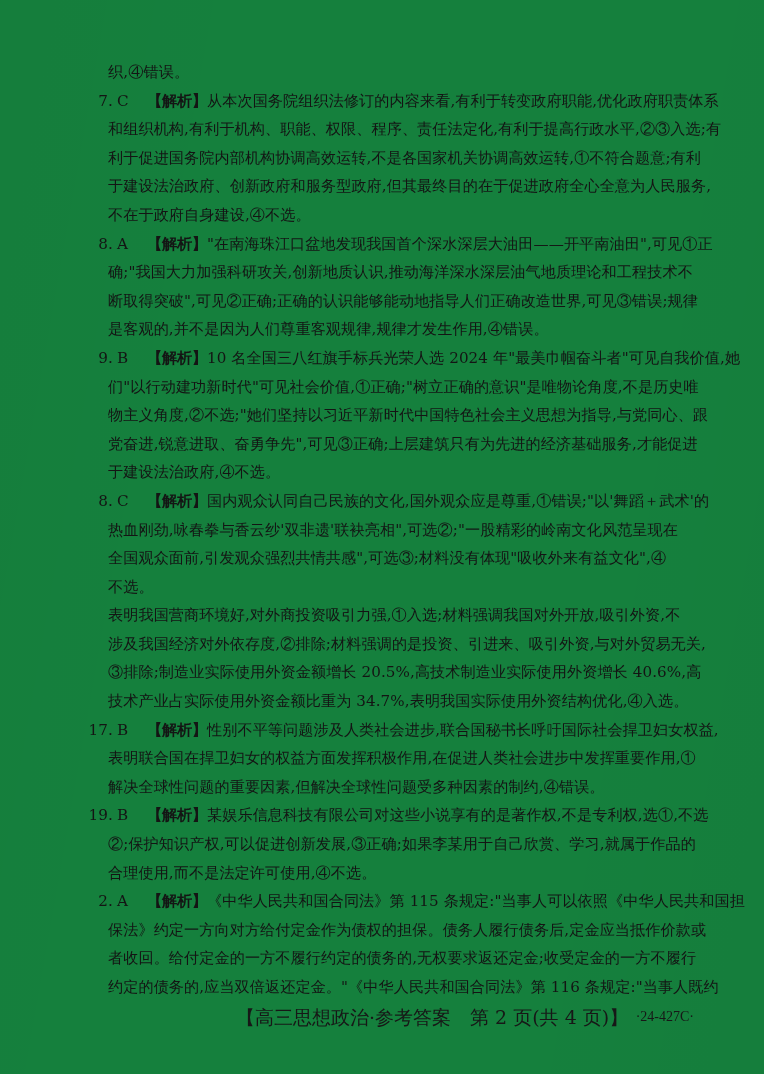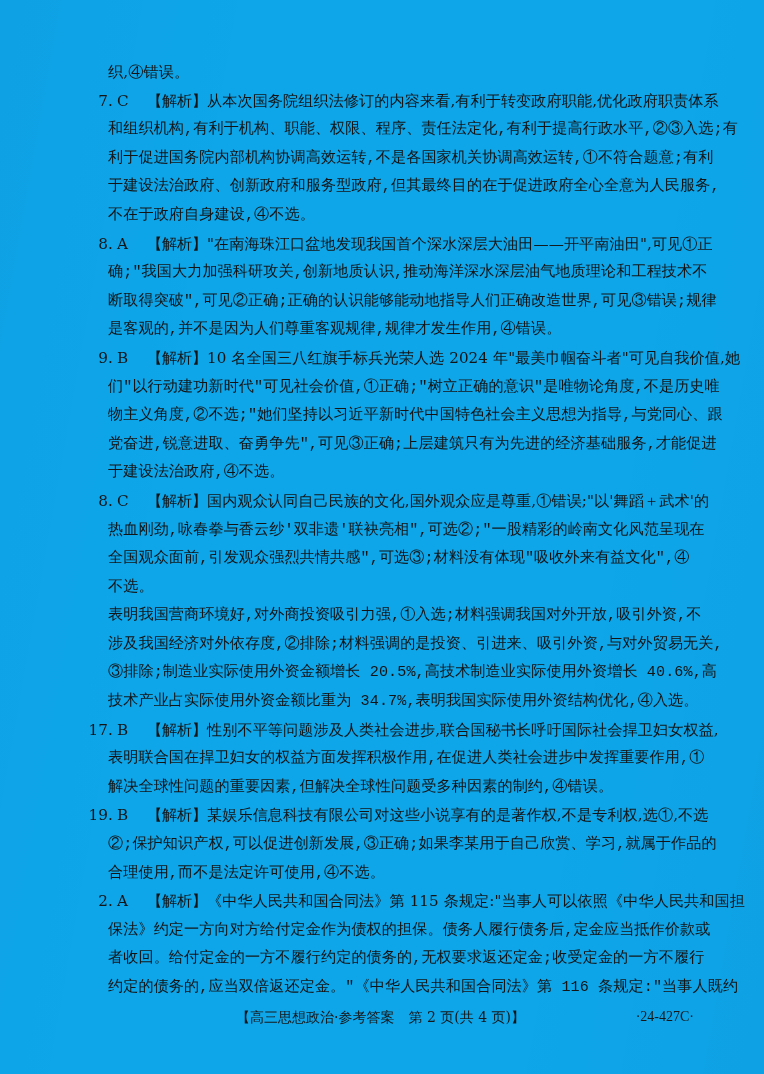--- a/index.html
+++ b/index.html
@@ -14,21 +14,21 @@
     color: #1a1a1a;
     position: relative;
     overflow: hidden;
   }
 
   .page {
     position: absolute;
     left: 0; top: 0;
     width: 764px;
     height: 1074px;
-    background: #0ea5e9;
+    background: #15803d;
   }
 
   
   .page::before {
     content: "";
     position: absolute;
     inset: 0;
     background:
       linear-gradient(100deg, rgba(0,0,0,0.018) 0%, rgba(0,0,0,0.0) 28%, rgba(0,0,0,0.0) 72%, rgba(0,0,0,0.02) 100%);
     pointer-events: none;
@@ -53,21 +53,20 @@
     line-height: 28.6px;
     white-space: nowrap;
     font-size: 15.2px;
     letter-spacing: 0.1px;
     color: #141414;
   }
 
   
   .ln.cont {
     padding-left: 25px;
-    font-family: Liberation Mono, monospace;
   }
 
   
   .ln.orphan {
     padding-left: 25px;
   }
 
   .num {
     display: inline-block;
     min-width: 30px;
@@ -76,21 +75,21 @@
   }
   .choice {
     display: inline-block;
     width: 30px;
     text-align: left;
     padding-left: 4px;
     font-size: 15.2px;
     font-family: "DejaVu Serif", "Liberation Serif", serif;
   }
   .tag {
-    font-weight: normal;
+    font-weight: bold;
     letter-spacing: -0.2px;
     text-align: right;
   }
 
   
   .body-run {
     display: inline-block;
     transform: scaleX(0.995);
     transform-origin: left center;
   }
@@ -106,21 +105,21 @@
   .footer-inner {
     position: relative;
     width: 608px;
     margin: 0 auto;
     height: 30px;
   }
   .footer-left {
     position: absolute;
     left: 158px;
     top: 0;
-    font-size: 14px;
+    font-size: 19px;
     line-height: 26px;
     white-space: nowrap;
     color: #171717;
   }
   .footer-right {
     position: absolute;
     right: -8px;
     top: 0;
     font-size: 14px;
     line-height: 26px;

